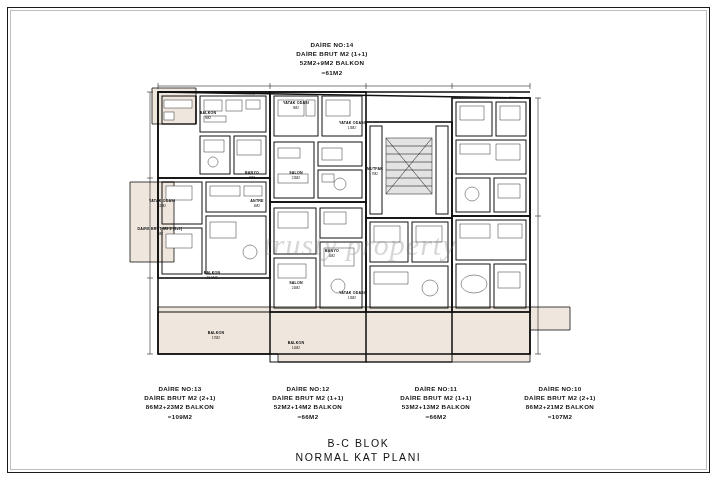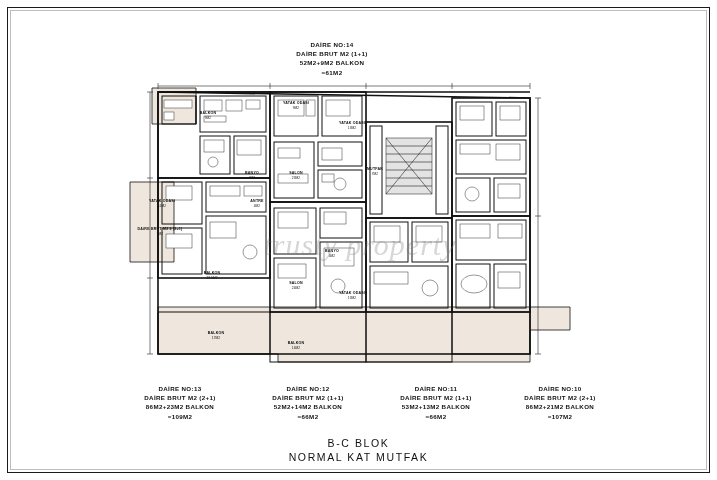--- a/index.html
+++ b/index.html
@@ -342,16 +342,16 @@
 
   <div class="label-block" style="left:490px; top:384px; width:140px;">
     <span class="ln">DAİRE NO:10</span>
     <span class="ln">DAİRE BRUT M2 (2+1)</span>
     <span class="ln">86M2+21M2 BALKON</span>
     <span class="ln">=107M2</span>
   </div>
 
   <div class="title-block" style="top:436px;">
     <span class="t1">B-C BLOK</span>
-    <span class="t2">NORMAL KAT MUTFAK</span>
+    <span class="t2">NORMAL KAT PLANI</span>
   </div>
 
 </div>
 
 </body></html>

